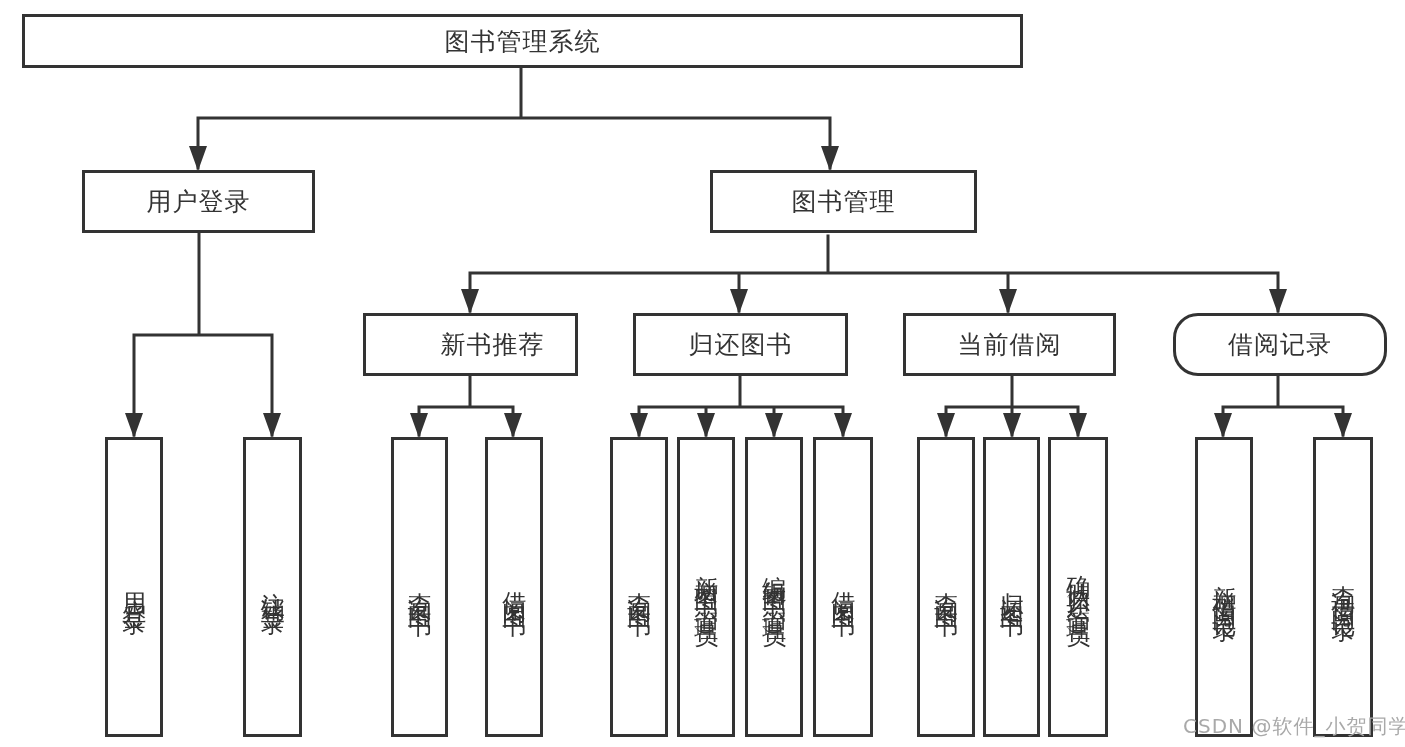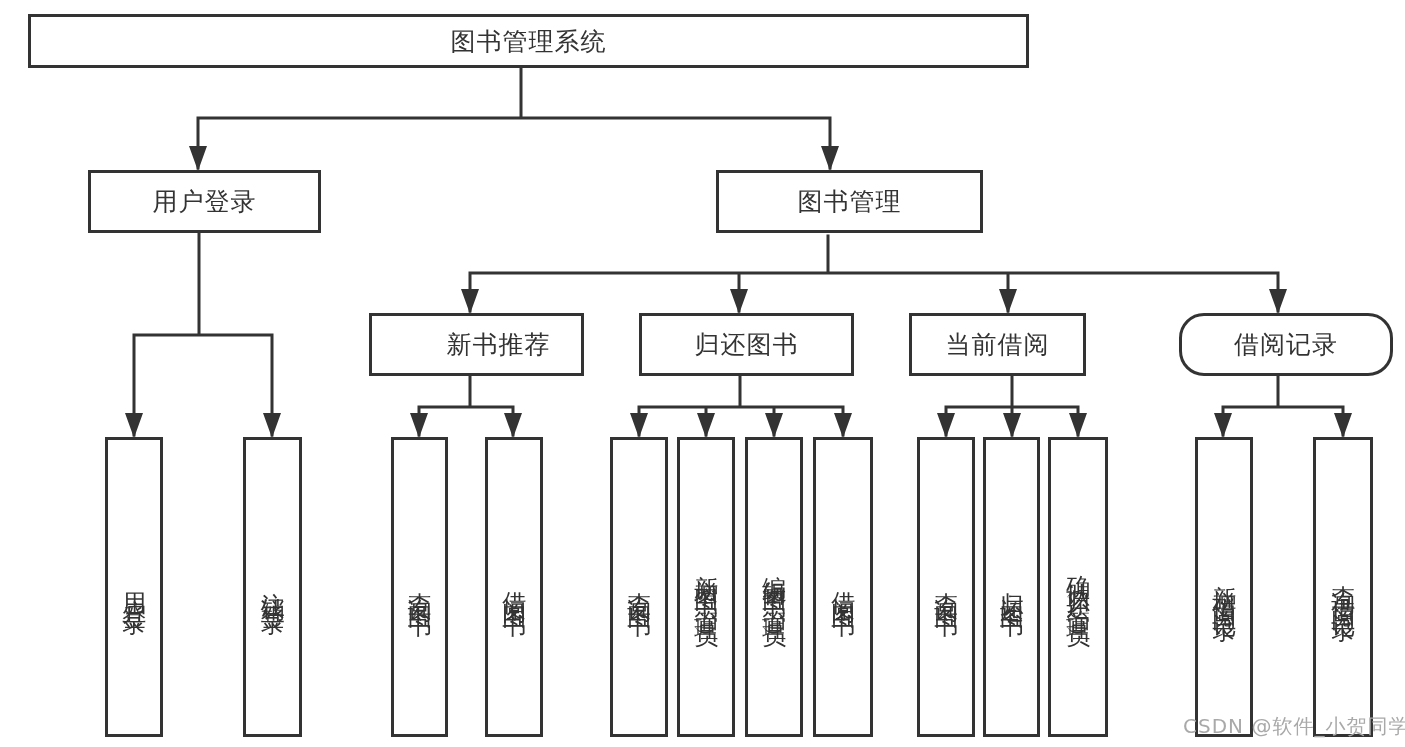--- a/index.html
+++ b/index.html
@@ -7,21 +7,21 @@
     position:relative;width:1405px;height:747px;overflow:hidden;
     background:var(--background,#fff);
     font-family:"DejaVu Sans","Liberation Sans",sans-serif;
     color:var(--text,#333);
   }
   .wires{position:absolute;left:0;top:0;color:var(--line,#333);}
   .hnode{
     position:absolute;box-sizing:border-box;height:63px;
     border:3px solid var(--line,#333);background:#fff;
     display:flex;align-items:center;justify-content:center;
-    font-size:25px;letter-spacing:1px;white-space:nowrap;margin-left:6px;
+    font-size:25px;letter-spacing:1px;white-space:nowrap;
   }
   .hnode.root{height:54px;}
   .vnode{
     position:absolute;box-sizing:border-box;top:437px;height:300px;
     border:3px solid var(--line,#333);background:#fff;
     display:flex;align-items:center;justify-content:center;
   }
   .vnode > span{
     writing-mode:vertical-rl;
     font-size:24px;letter-spacing:7px;line-height:1.1;
@@ -72,21 +72,21 @@
   <div class="hnode" style="left:710px;top:170px;width:267px;">
     <span>图书管理</span>
   </div>
 
   <div class="hnode" style="left:363px;top:313px;width:215px;padding-left:44px;">
     <span>新书推荐</span>
   </div>
   <div class="hnode" style="left:633px;top:313px;width:215px;">
     <span>归还图书</span>
   </div>
-  <div class="hnode" style="left:903px;top:313px;width:177px;">
+  <div class="hnode" style="left:903px;top:313px;width:213px;">
     <span>当前借阅</span>
   </div>
   <div class="hnode" style="left:1173px;top:313px;width:214px;border-radius:25px;">
     <span>借阅记录</span>
   </div>
 
   <div class="vnode" style="left:105px;width:58px;">
     <span>用户登录</span>
   </div>
   <div class="vnode" style="left:243px;width:59px;">

